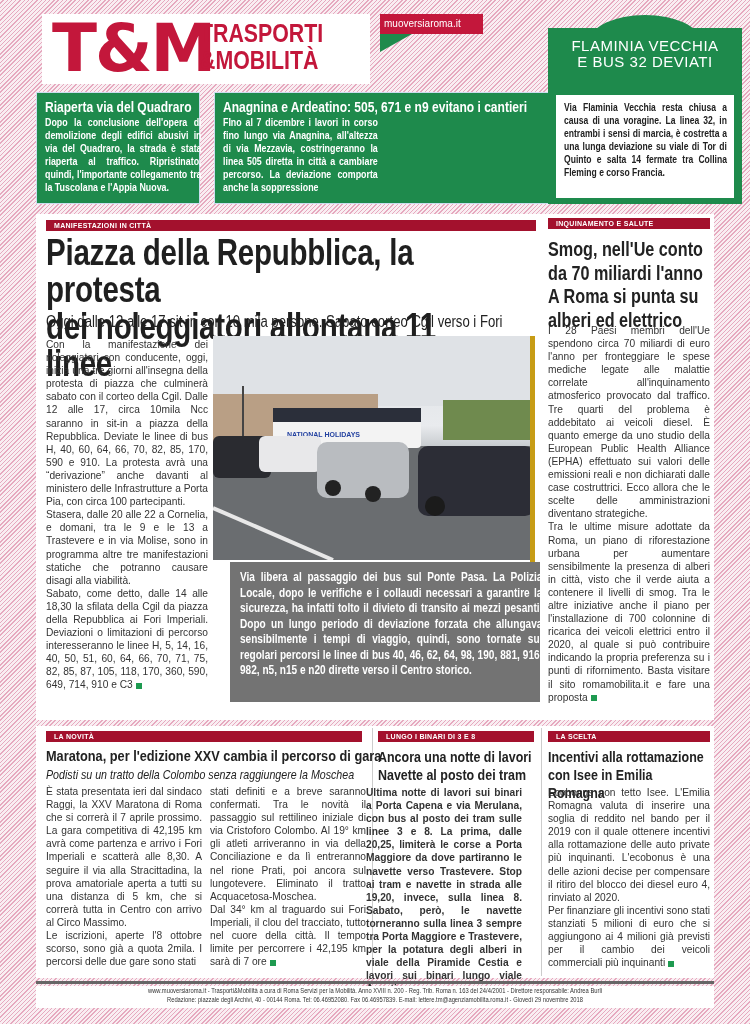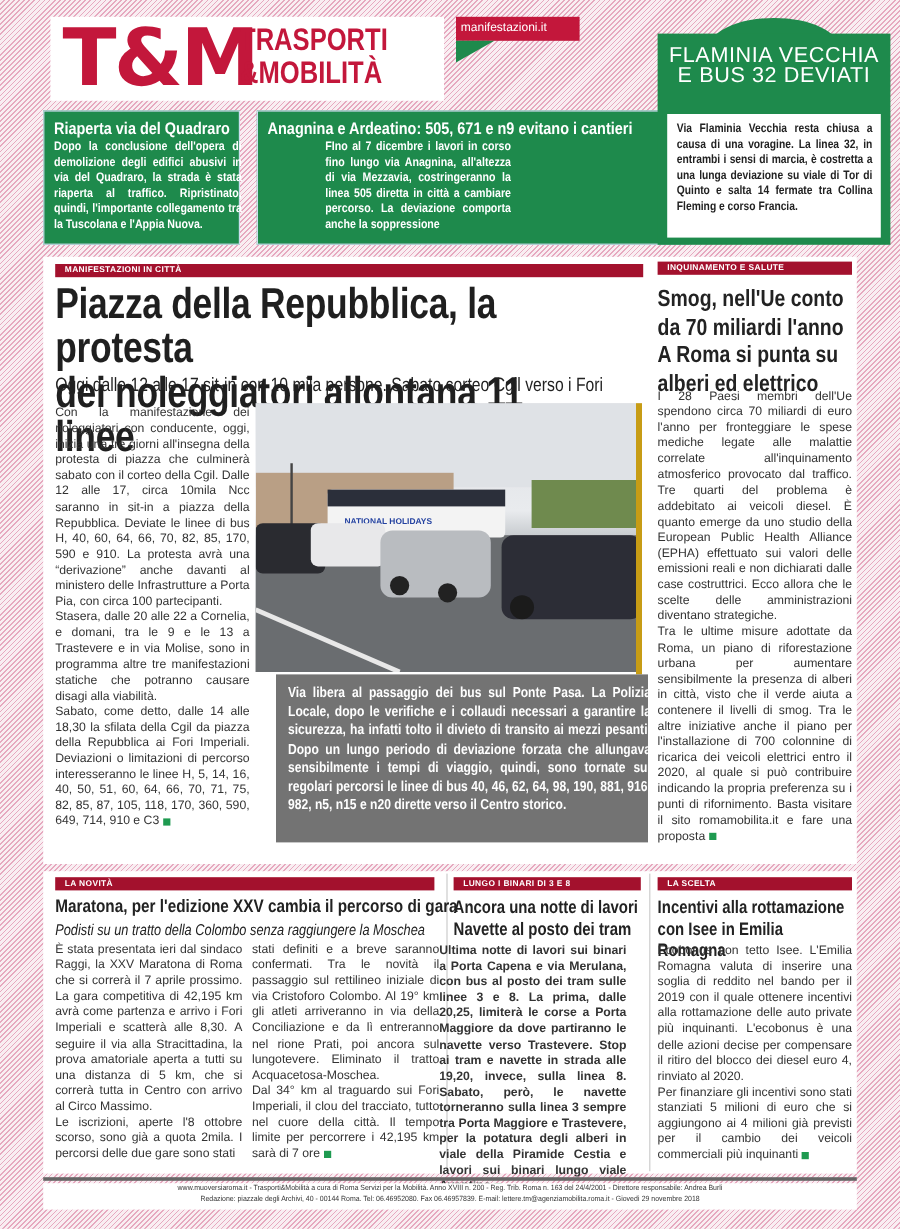--- a/index.html
+++ b/index.html
@@ -26,26 +26,26 @@
   #site-flag { left: 380px; top: 34px; width: 0; height: 0; border-left: 32px solid #1e8a4c; border-bottom: 18px solid transparent; }
 
   
   .nbox { top: 92px; height: 112px; border: 1px solid #cde; }
   .nbox h3 { font-size: 14px; font-weight: bold; color: #fff; margin: 6px 0 2px 0; transform: scaleX(0.86); transform-origin: left top; white-space: nowrap; }
   .nbox p { font-size: 10.3px; line-height: 12.9px; color: #fff; font-weight: bold; transform: scaleX(0.86); transform-origin: left top; text-align: justify; }
 
   #box1 { left: 36px; width: 164px; padding: 0 8px; }
   #box1 p { width: 182px; }
   #box2 { left: 214px; width: 360px; padding: 0 8px; }
-  #box2 .cols { display: flex; gap: 6px; margin-left: 48px; }
+  #box2 .cols { display: flex; gap: 6px; }
   #box2 .cols p { width: 180px; }
 
   #box3-shape { left: 548px; top: 28px; width: 194px; height: 176px; }
   #box3-arch { left: 590px; top: 15px; width: 110px; height: 26px; border-radius: 50% 50% 0 0 / 100% 100% 0 0; }
-  #box3-title { left: 548px; top: 38px; width: 194px; text-align: center; font-size: 18px; line-height: 16px; color: #fff; letter-spacing: 0.5px; }
+  #box3-title { left: 548px; top: 38px; width: 194px; text-align: center; font-size: 15px; line-height: 16px; color: #fff; letter-spacing: 0.5px; }
   #box3-body { left: 556px; top: 95px; width: 178px; height: 103px; background: #fff; padding: 6px 8px; }
   #box3-body p { font-size: 10.2px; line-height: 13px; font-weight: bold; color: #222; text-align: justify; width: 194px; transform: scaleX(0.84); transform-origin: left top; }
 
   
   #main { left: 36px; top: 214px; width: 504px; height: 506px; }
   #main-tag { left: 46px; top: 220px; width: 490px; }
   #main-title { left: 46px; top: 234px; width: 560px; font-size: 36px; font-weight: bold; line-height: 37px; color: #1f1f1f; transform: scaleX(0.82); transform-origin: left top; letter-spacing: -0.3px; }
   #main-sub { left: 46px; top: 313px; width: 600px; font-size: 16px; color: #222; transform: scaleX(0.82); transform-origin: left top; white-space: nowrap; }
   #main-col { left: 46px; top: 338px; width: 162px; }
   #main-col p { width: 162px; }
@@ -83,21 +83,21 @@
 </style>
 </head>
 <body>
 
 <div id="logo-box" class="abs white"></div>
 <div id="logo-tm" class="abs">T&amp;M</div>
 <div id="logo-title" class="abs">
   <div>TRASPORTI</div>
   <div>&amp;MOBILITÀ</div>
 </div>
-<div id="site-tag" class="abs">manifestazioni.it</div>
+<div id="site-tag" class="abs">muoversiaroma.it</div>
 <div id="site-flag" class="abs"></div>
 
 <div id="box1" class="abs nbox green">
   <h3>Riaperta via del Quadraro</h3>
   <p>Dopo la conclusione dell'opera di demolizione degli edifici abusivi in via del Quadraro, la strada è stata riaperta al traffico. Ripristinato, quindi, l'importante collegamento tra la Tuscolana e l'Appia Nuova.</p>
 </div>
 <div id="box2" class="abs nbox green">
   <h3>Anagnina e Ardeatino: 505, 671 e n9 evitano i cantieri</h3>
   <div class="cols">
     <div style="width:152px;overflow:visible">

